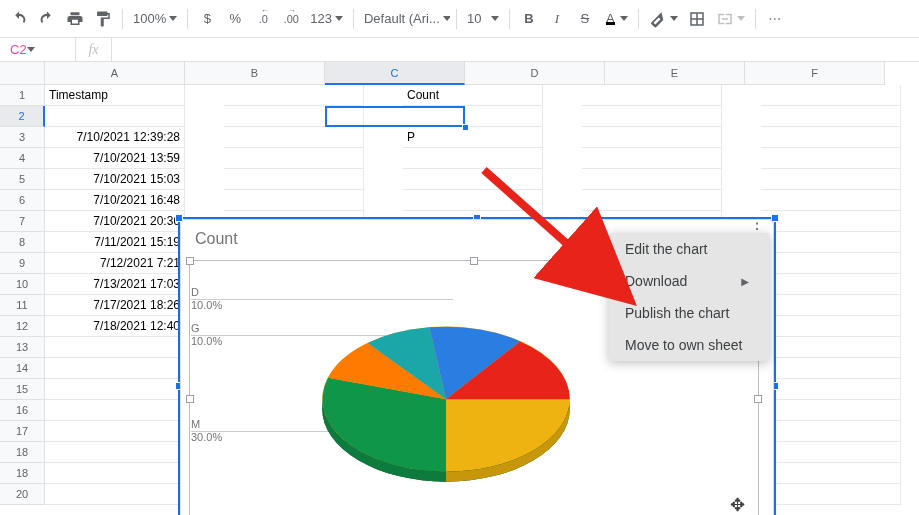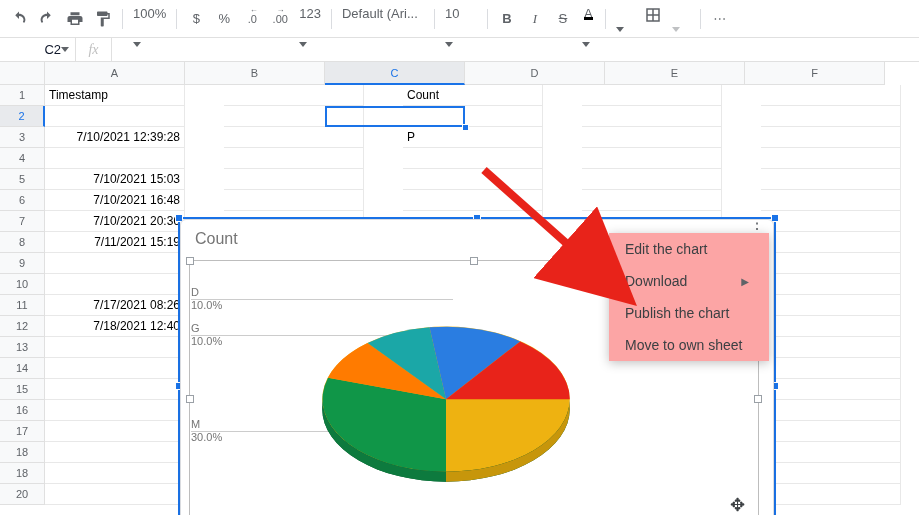--- a/index.html
+++ b/index.html
@@ -3,34 +3,34 @@
 <meta charset="utf-8">
 <style>
   * { box-sizing: border-box; margin: 0; padding: 0; }
   body { font-family: Arial, sans-serif; font-size: 12px; color: #3c4043; background: #fff; overflow: hidden; width: 919px; height: 515px; position: relative; }
   
   
   .toolbar { height: 38px; display: flex; align-items: center; padding: 0 6px; border-bottom: 1px solid #e0e0e0; gap: 2px; font-size: 13px; color: #5f6368; }
   .tb-btn { width: 26px; height: 26px; display: flex; align-items: center; justify-content: center; border-radius: 2px; cursor: pointer; }
   .tb-btn svg { width: 18px; height: 18px; fill: #5f6368; }
   .tb-sep { width: 1px; height: 20px; background: #dadce0; margin: 0 4px; }
-  .tb-combo { display: flex; gap: 21px; padding: 0 4px; cursor: pointer; height: 26px; flex-direction: column; }
+  .tb-combo { display: flex; align-items: center; gap: 3px; padding: 0 4px; cursor: pointer; height: 26px; }
   .tb-text { padding: 0 2px; }
   .font-combo { border: 0; width: 90px; white-space: nowrap; overflow: hidden; }
   .size-combo { width: 40px; justify-content: space-between; }
   .bold { font-weight: bold; }
   .italic { font-style: italic; font-family: serif; }
   .strike { text-decoration: line-through; }
   .underline-a { position: relative; }
   .underline-a::after { content:''; position:absolute; left:2px; right:2px; bottom:1px; height:3px; background:#000; }
   .tri { width:0;height:0;border-left:4px solid transparent;border-right:4px solid transparent;border-top:5px solid #5f6368; }
 
   
   .fxbar { height: 24px; display:flex; align-items:center; border-bottom:1px solid #e0e0e0; }
-  .namebox { width: 76px; display:flex; align-items:center; justify-content:flex-end; padding:0 6px 0 10px; font-size:13px; color:#0f172a; border-right:1px solid #e0e0e0; height:100%; }
+  .namebox { width: 76px; display:flex; align-items:center; justify-content:flex-start; padding:0 6px 0 10px; font-size:13px; color:#ec4899; border-right:1px solid #e0e0e0; height:100%; }
   .fx { width: 36px; display:flex; align-items:center; justify-content:center; font-style:italic; color:#c0c0c0; font-family: serif; font-size:14px; border-right:1px solid #e0e0e0; height:100%; }
 
   
   .grid { position: relative; }
   .corner { position:absolute; left:0; top:0; width:45px; height:23px; background:#f8f9fa; border-right:1px solid #e0e0e0; border-bottom:1px solid #e0e0e0; }
   .colheads { position:absolute; left:45px; top:0; height:23px; display:flex; }
   .colhead { width:140px; text-align:center; font-size:11px; color:#5f6368; line-height:23px; background:#f8f9fa; border-right:1px solid #e0e0e0; border-bottom:1px solid #e0e0e0; }
   .colhead.sel { background:#e8eaed; color:#1a73e8; border-bottom:2px solid #1a73e8; height:23px; }
   .rowheads { position:absolute; left:0; top:23px; width:45px; }
   .rowhead { height:21px; text-align:center; font-size:11px; color:#5f6368; line-height:21px; background:#f8f9fa; border-right:1px solid #e0e0e0; border-bottom:1px solid #e0e0e0; }
@@ -48,21 +48,21 @@
   .chart-sel { position:absolute; border:2px solid #1a73e8; }
   .chart-box { position:absolute; background:#fff; border:1px solid #dadce0; border-radius:6px; box-shadow:0 1px 3px rgba(0,0,0,0.1); }
   .chart-title { position:absolute; left:14px; top:10px; font-size:16px; color:#757575; }
   .chart-more { position:absolute; right:8px; top:6px; font-size:16px; color:#5f6368; cursor:pointer; letter-spacing:0; line-height:6px; }
   .chart-handle { position:absolute; width:8px; height:8px; background:#fff; border:1px solid #9aa0a6; }
   .chart-handle.blue { background:#1a73e8; border:1px solid #fff; }
   .chart-label { position:absolute; font-size:11px; color:#757575; }
   .chart-hr { position:absolute; left:10px; right:320px; height:0; border-top:1px solid #ccc; }
 
   
-  .ctx { position:absolute; background:#fca5a5; border-radius:0; box-shadow:0 2px 10px rgba(0,0,0,0.25); padding:0 0; font-size:14px; color:#3c4043; min-width:160px; }
+  .ctx { position:absolute; background:#e5e5e5; border-radius:0; box-shadow:0 2px 10px rgba(0,0,0,0.25); padding:0 0; font-size:14px; color:#3c4043; min-width:160px; }
   .ctx-item { padding:8px 20px 8px 16px; display:flex; justify-content:space-between; align-items:center; cursor:pointer; }
   .ctx-arrow { font-size:10px; color:#5f6368; }
 
   
   .red-arrow { position:absolute; pointer-events:none; }
 
   .move-cursor { position:absolute; font-size:18px; color:#3c4043; }
 
   
   .chart-inner { position:absolute; border:1px solid #bdbdbd; }
@@ -209,20 +209,21 @@
       </div>
       <div class="row">
         <div class="cell rt">7/10/2021 12:39:28</div>
         <div class="cell"></div>
         <div class="cell">P</div>
         <div class="cell"></div>
         <div class="cell"></div>
         <div class="cell"></div>
       </div>
       <div class="row">
+        <div class="cell rt">7/10/2021 13:59</div>
         <div class="cell"></div>
         <div class="cell"></div>
         <div class="cell"></div>
         <div class="cell"></div>
         <div class="cell"></div>
       </div>
       <div class="row">
         <div class="cell rt">7/10/2021 15:03</div>
         <div class="cell"></div>
         <div class="cell"></div>
@@ -248,35 +249,37 @@
       </div>
       <div class="row">
         <div class="cell rt">7/11/2021 15:19</div>
         <div class="cell"></div>
         <div class="cell"></div>
         <div class="cell"></div>
         <div class="cell"></div>
         <div class="cell"></div>
       </div>
       <div class="row">
-        <div class="cell"></div>
-        <div class="cell"></div>
-        <div class="cell"></div>
-        <div class="cell"></div>
-        <div class="cell"></div>
-      </div>
-      <div class="row">
-        <div class="cell"></div>
-        <div class="cell"></div>
-        <div class="cell"></div>
-        <div class="cell"></div>
-        <div class="cell"></div>
-      </div>
-      <div class="row">
-        <div class="cell rt">7/17/2021 08:26</div>
+        <div class="cell rt">7/12/2021 7:21</div>
+        <div class="cell"></div>
+        <div class="cell"></div>
+        <div class="cell"></div>
+        <div class="cell"></div>
+        <div class="cell"></div>
+      </div>
+      <div class="row">
+        <div class="cell rt">7/13/2021 17:03</div>
+        <div class="cell"></div>
+        <div class="cell"></div>
+        <div class="cell"></div>
+        <div class="cell"></div>
+        <div class="cell"></div>
+      </div>
+      <div class="row">
+        <div class="cell rt">7/17/2021 18:26</div>
         <div class="cell"></div>
         <div class="cell"></div>
         <div class="cell"></div>
         <div class="cell"></div>
         <div class="cell"></div>
       </div>
       <div class="row">
         <div class="cell rt">7/18/2021 12:40</div>
         <div class="cell"></div>
         <div class="cell"></div>

